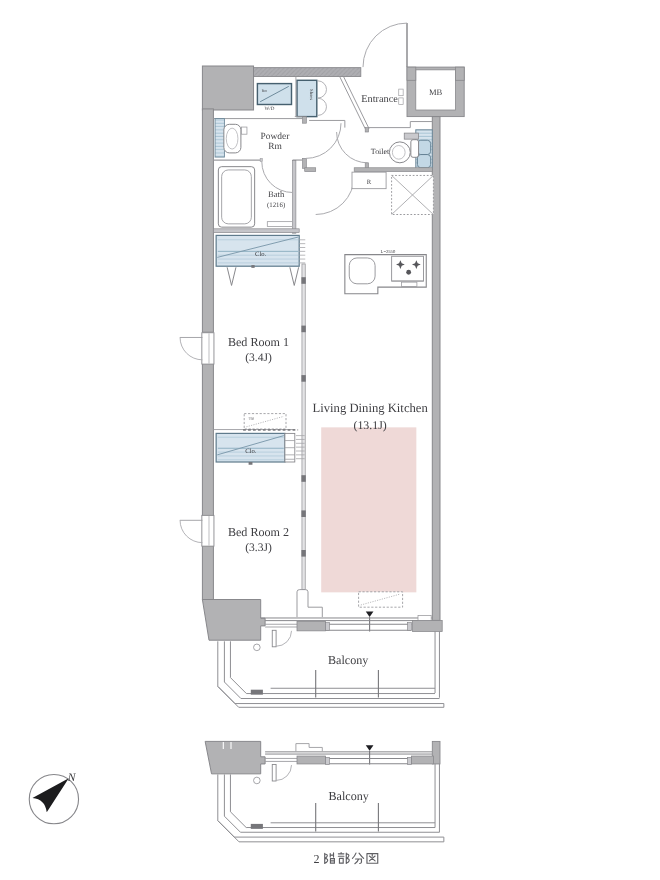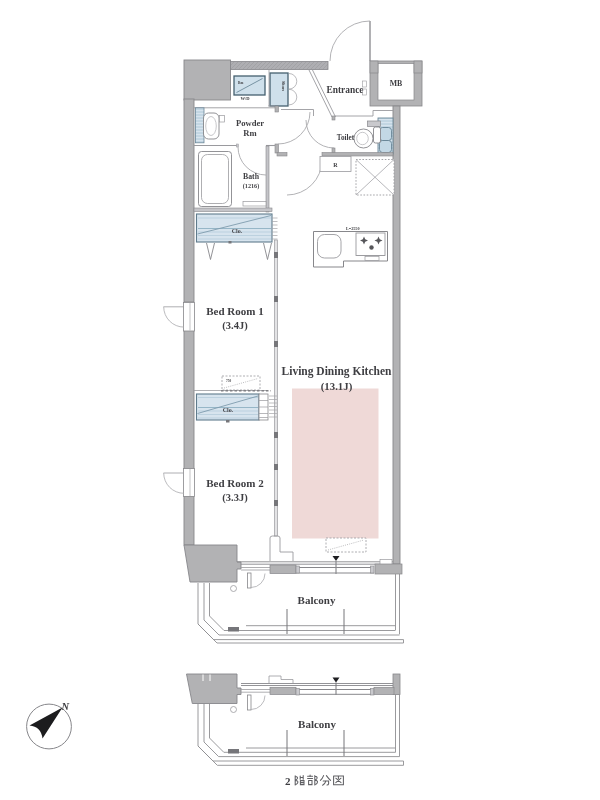--- a/index.html
+++ b/index.html
@@ -1,16 +1,16 @@
 <!DOCTYPE html>
 <html><head>
 <meta charset="utf-8">
 <style>
 html,body{margin:0;padding:0;background:#ffffff;}
-#plan{width:496px;height:800px;position:relative;font-weight:bold;}
+#plan{width:496px;height:800px;position:relative;}
 text{font-family:"Liberation Serif",serif;fill:#3e3e42;}
 </style>
 </head>
 <body>
 <div id="plan">
 <svg width="600" height="800" viewBox="0 0 600 800">
 <defs>
 <pattern id="bluehatch" width="4" height="3" patternUnits="userSpaceOnUse">
 <rect width="4" height="3" fill="#d7e4ee"></rect>
 <line x1="0" y1="1" x2="4" y2="1" stroke="#a3c0d1" stroke-width="0.8"></line>

